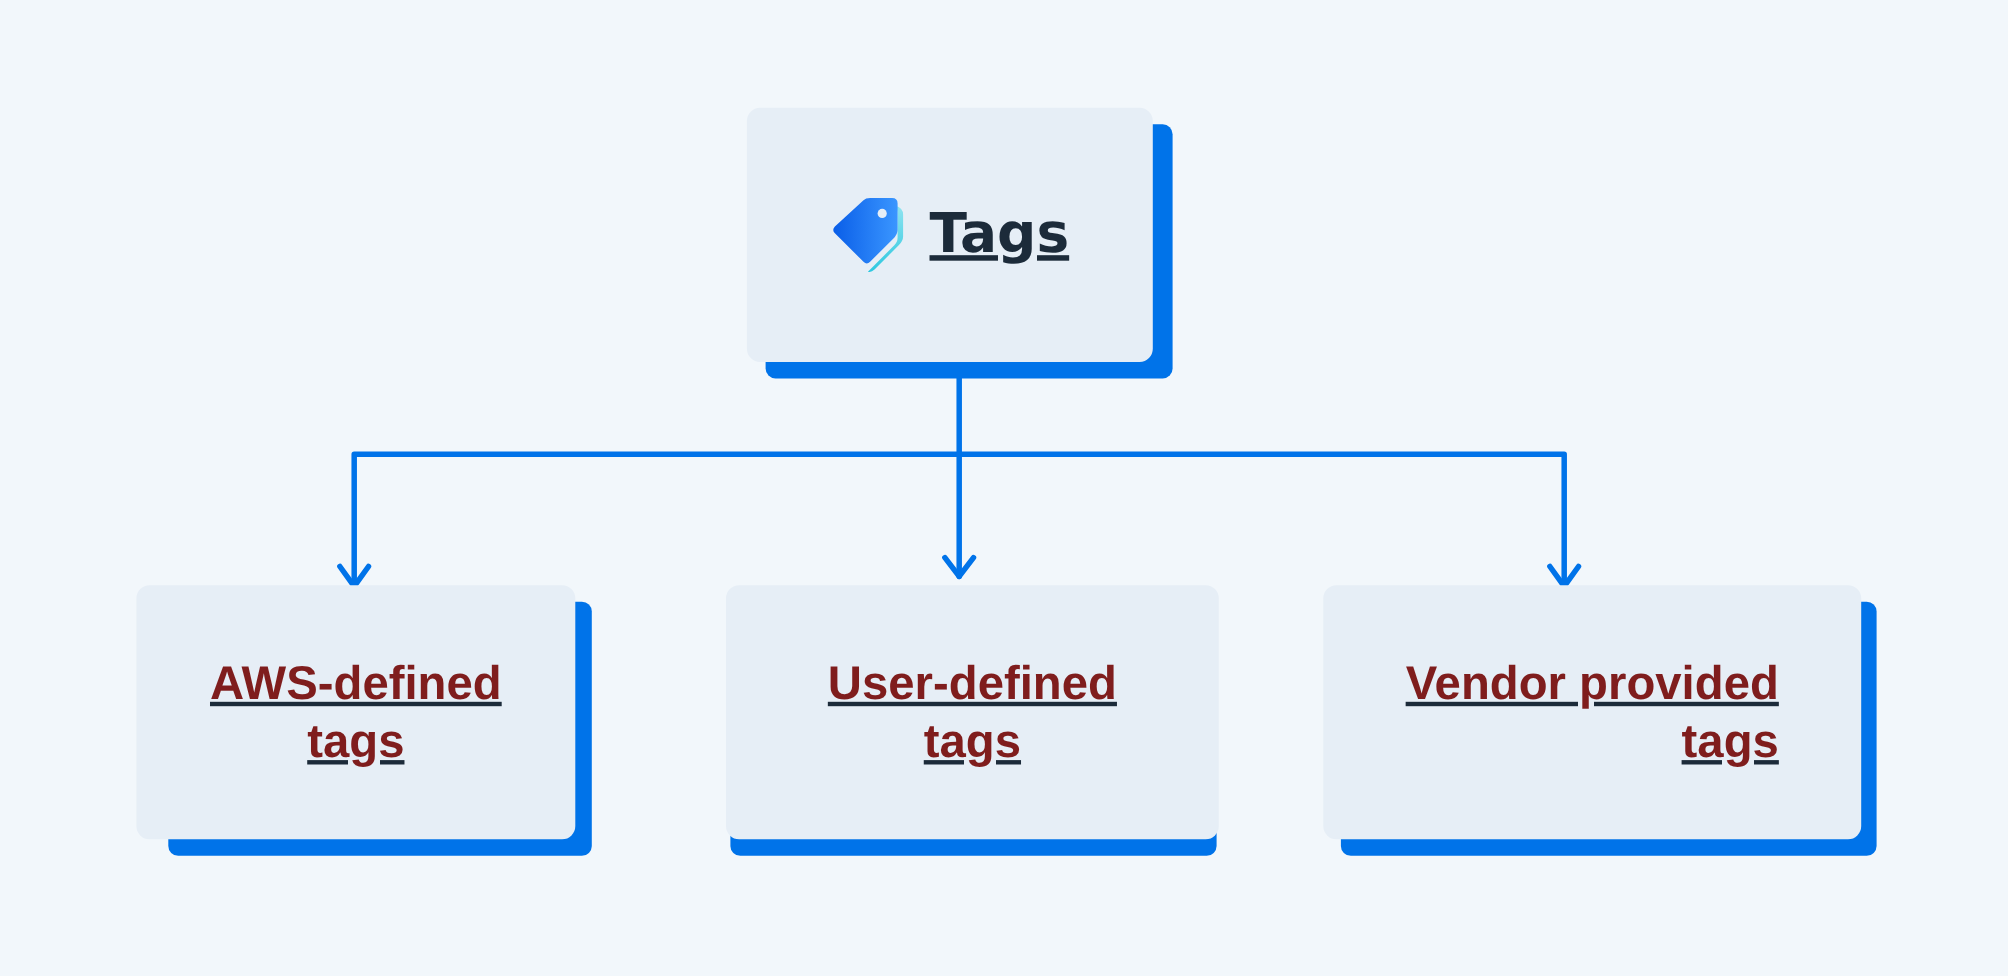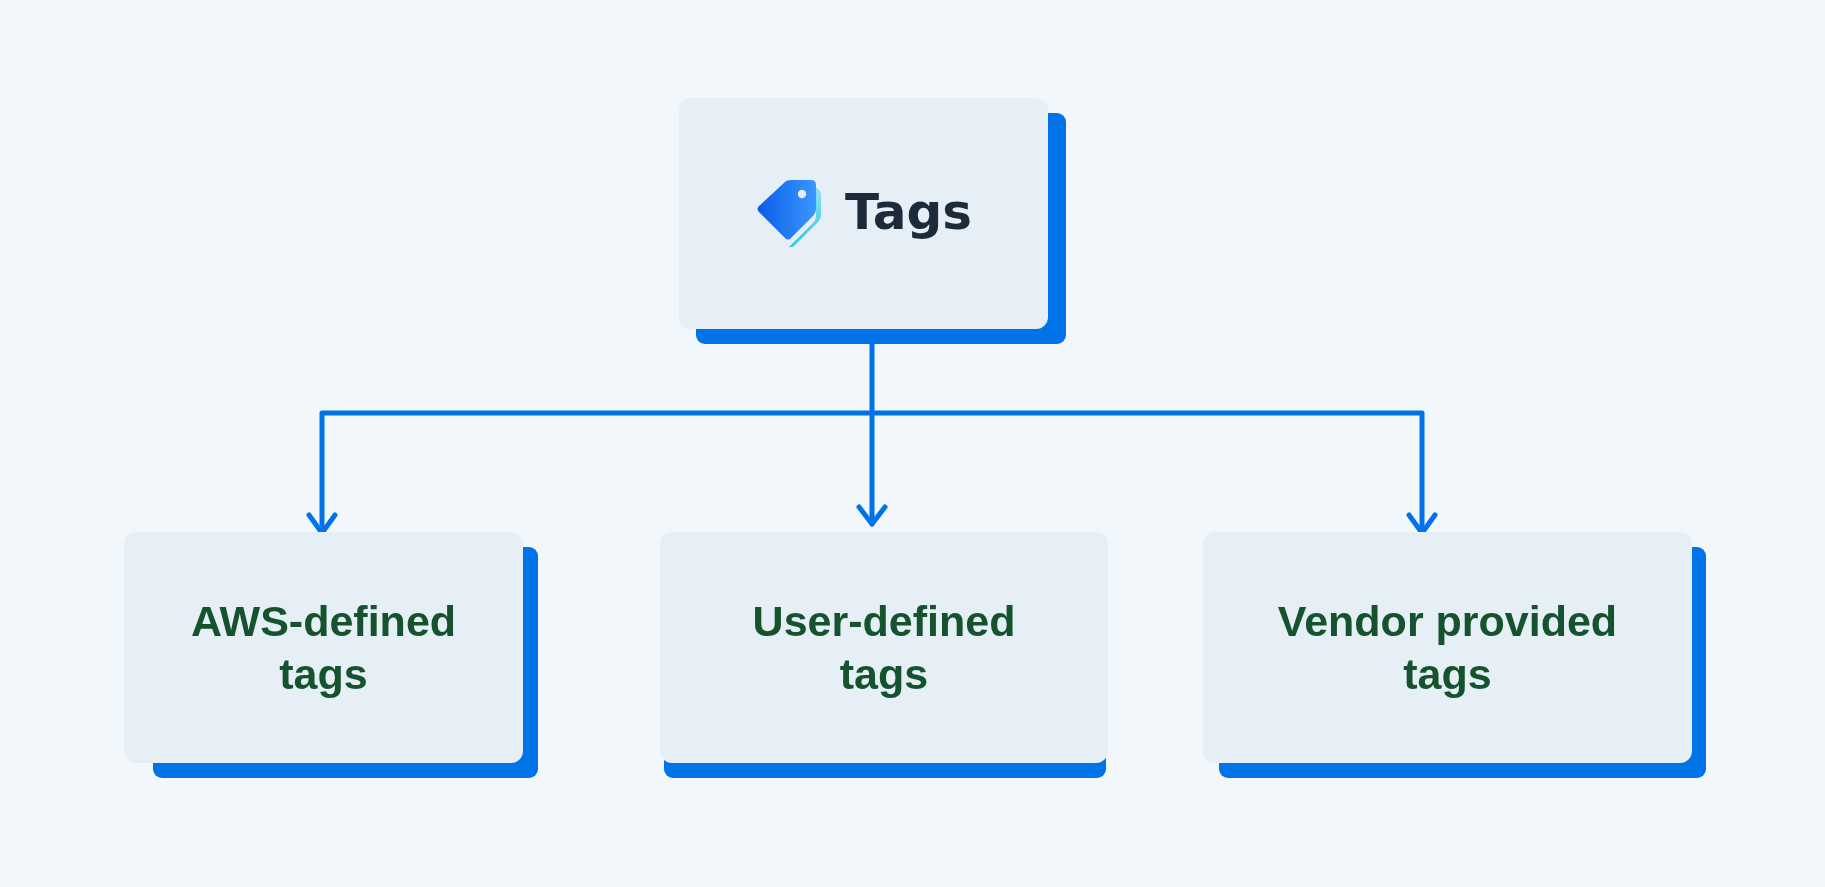--- a/index.html
+++ b/index.html
@@ -8,31 +8,31 @@
     background:#f2f7fb;
     font-family:"Liberation Sans", sans-serif;
   }
   .node { position:absolute; }
   .shadow {
     position:absolute; background:#0073e9; border-radius:9px;
   }
   .card {
     position:absolute; background:#e6eef6; border-radius:12px;
     display:flex; align-items:center; justify-content:center;
-    text-align:center; color:#1c2b3a;
+    text-align:center; color:#1c2b3a;text-decoration:underline;
   }
   .root-card { gap:22px; }
   .root-title {
     font-family:"DejaVu Sans", sans-serif; font-weight:bold;
     font-size:50px; letter-spacing:0px; color:#1c2b3a;
     position:relative; top:-2px;
   }
   .leaf-label {
     font-family:"Liberation Sans", sans-serif; font-weight:bold;
-    font-size:43px; line-height:53px; color:#14532d;
+    font-size:43px; line-height:53px; color:#7f1d1d;
     white-space:pre-line;
   }
   svg.connectors { position:absolute; left:0; top:0; }
 </style>
 </head>
 <body>
 
 <svg class="connectors" width="1825" height="887">
   <g stroke="#0073e9" stroke-width="5" fill="none" stroke-linecap="round" stroke-linejoin="round">
 
@@ -83,17 +83,17 @@
 <div class="node">
   <div class="shadow" style="left:664px; top:547px; width:442px; height:231px;"></div>
   <div class="card" style="left:660px; top:532px; width:448px; height:231px;">
     <span class="leaf-label">User-defined
 tags</span>
   </div>
 </div>
 
 <div class="node">
   <div class="shadow" style="left:1219px; top:547px; width:487px; height:231px;"></div>
-  <div class="card" style="left:1203px; top:532px; width:489px; height:231px;">
+  <div class="card" style="left:1203px; top:532px; width:489px; height:231px;text-align:right;">
     <span class="leaf-label">Vendor provided
 tags</span>
   </div>
 </div>
 
 </body></html>

